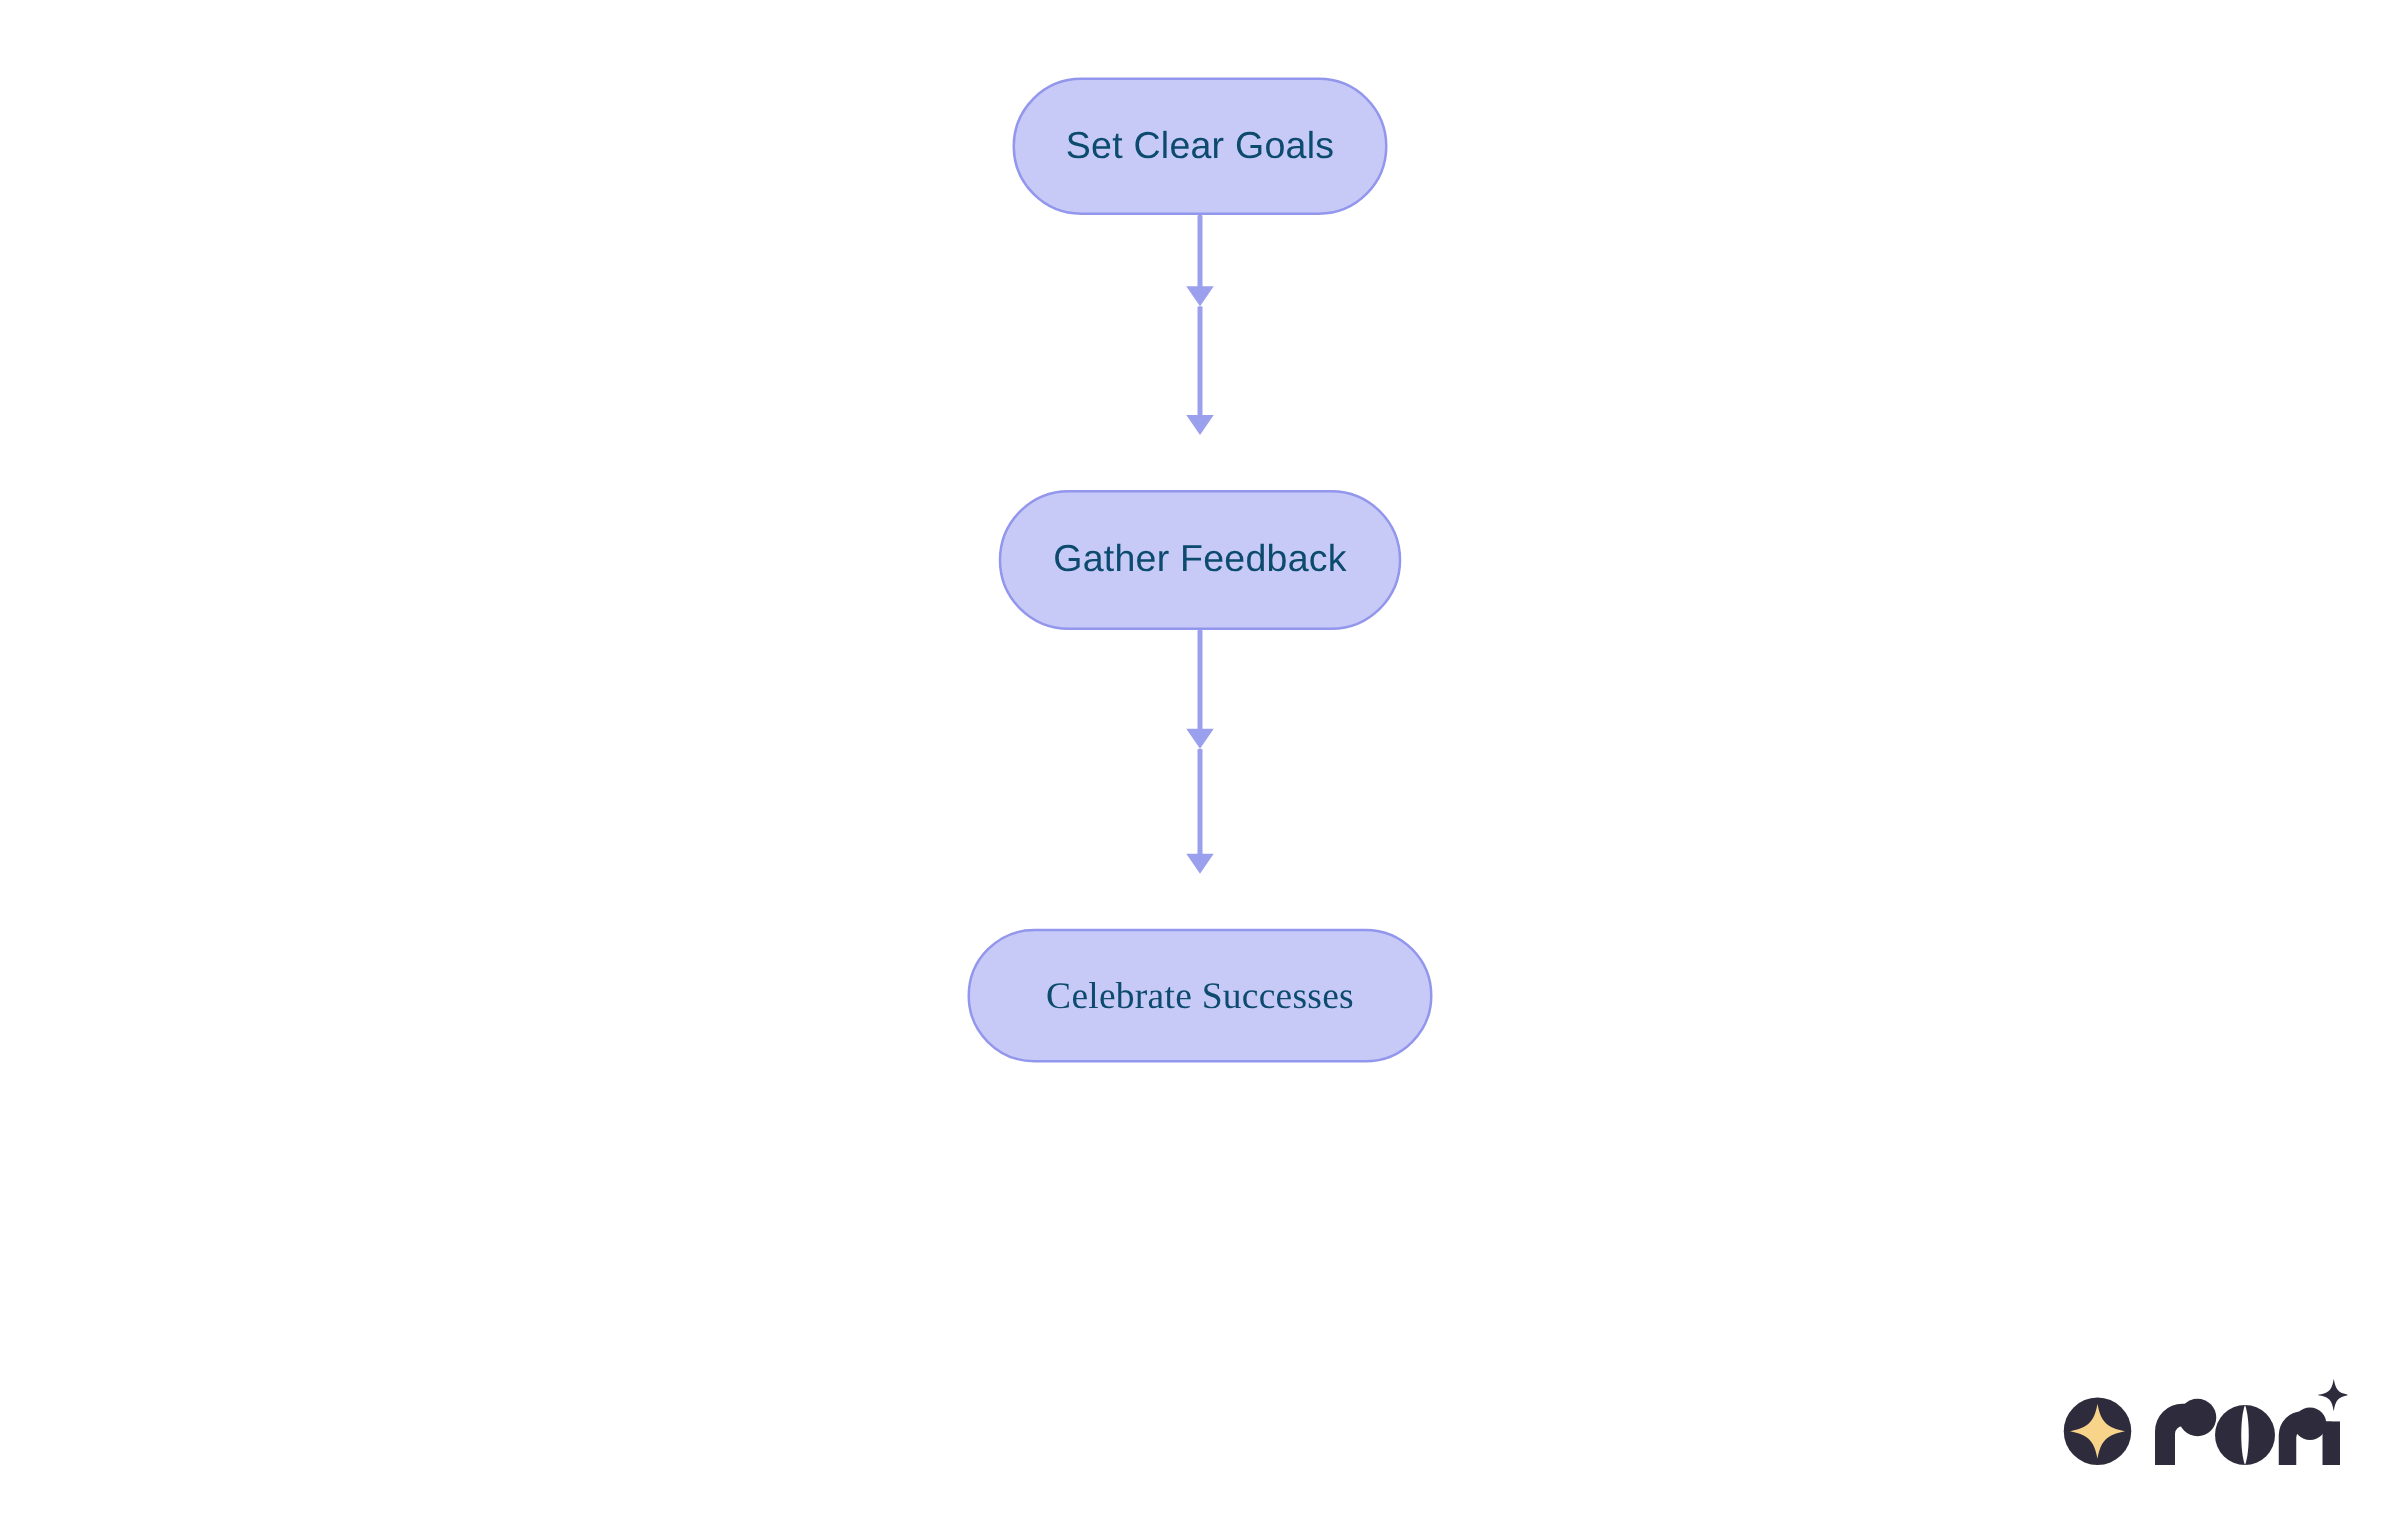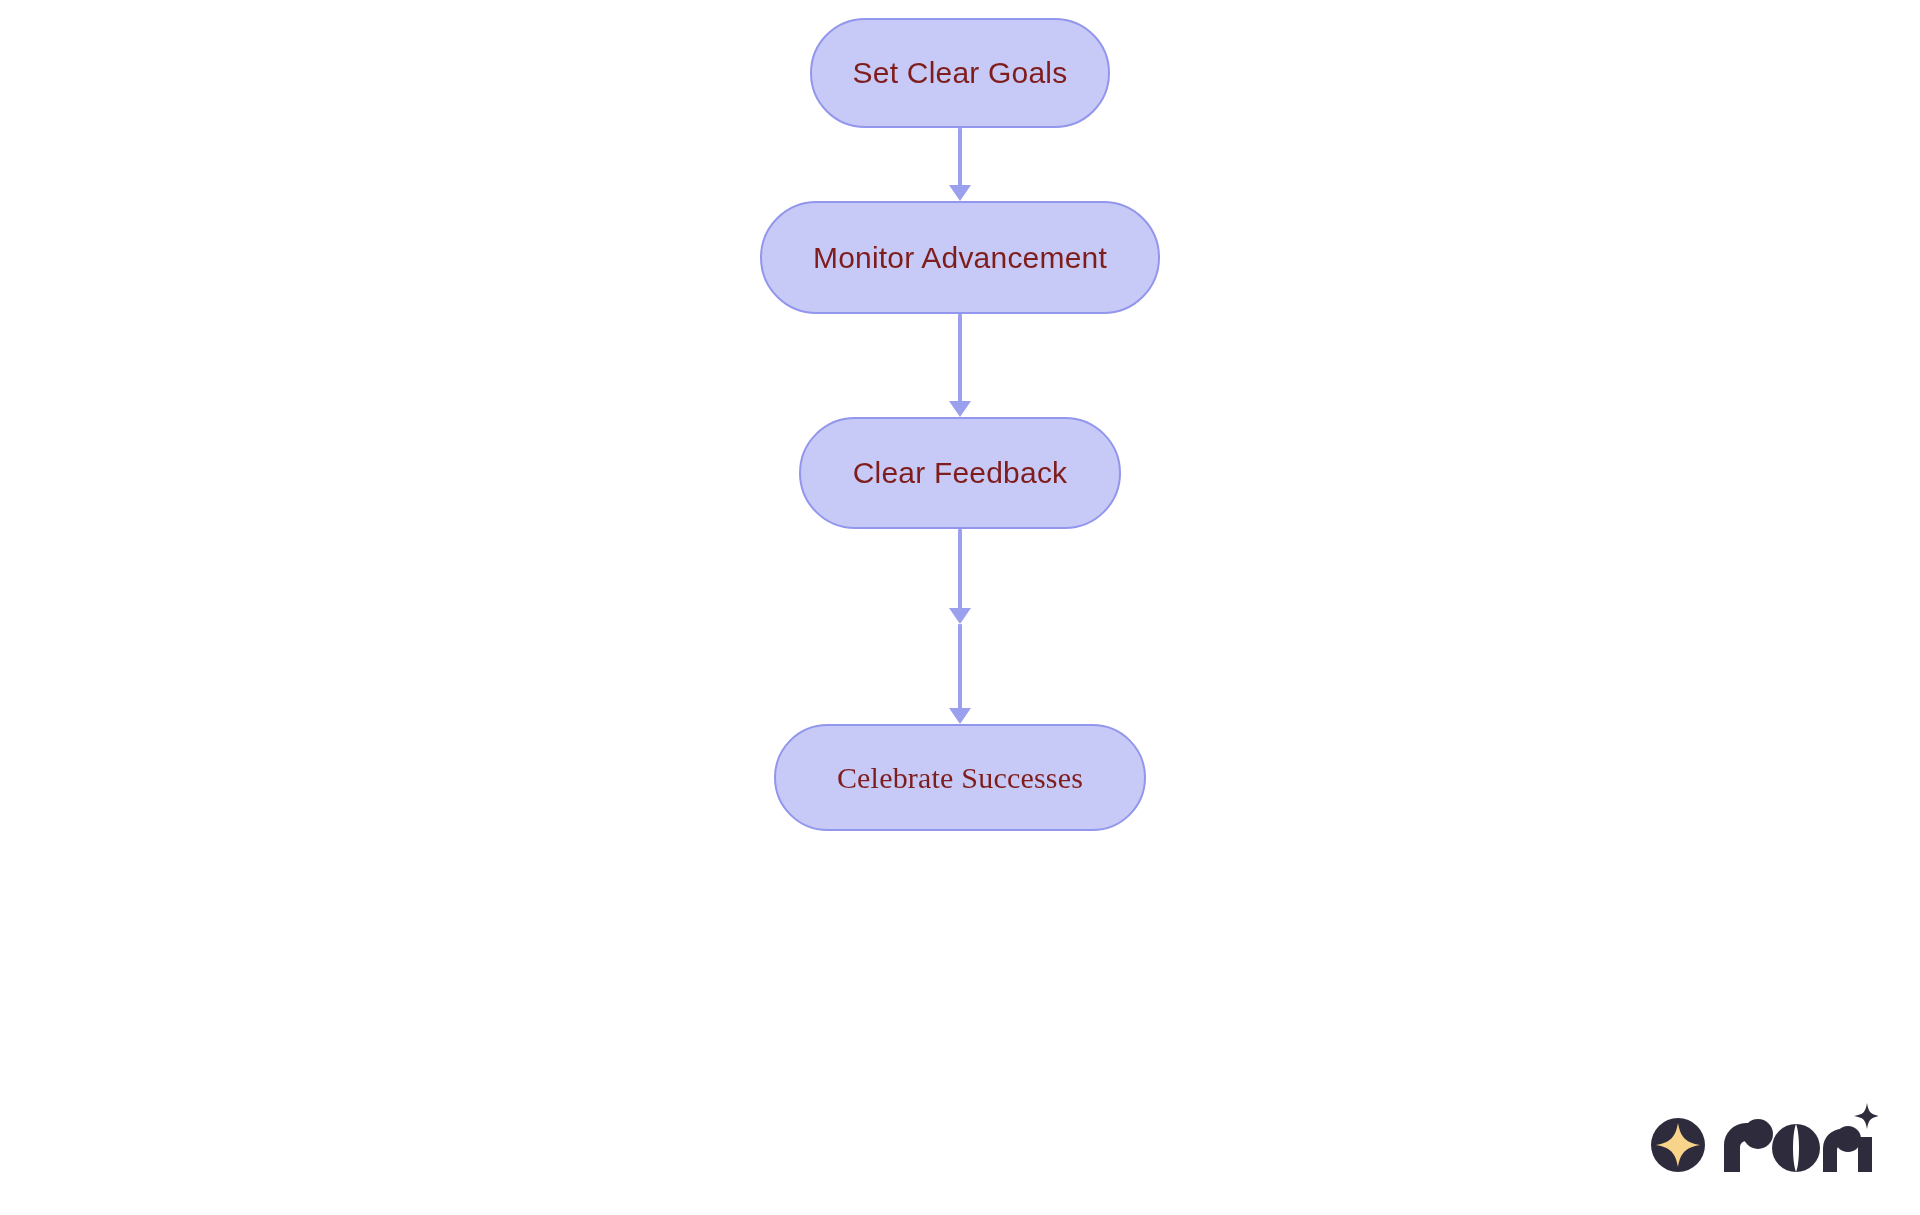--- a/index.html
+++ b/index.html
@@ -42,27 +42,28 @@
   }
 
   .node {
     box-sizing: border-box;
     display: flex;
     align-items: center;
     justify-content: center;
     background: #c7caf7;
     border: 2px solid #9296ec;
     border-radius: 999px;
-    color: #7f1d1d;
+    color: #0c4a6e;
     font-size: 30px;
     font-weight: 400;
     letter-spacing: 0.2px;
     line-height: 1;
     white-space: nowrap;
     user-select: none;
+    margin-top: 44px;
   }
 
   
   .node-n1 { width: 300px; height: 110px; }
   .node-n2 { width: 400px; height: 113px; }
   .node-n3 { width: 322px; height: 112px; }
   .node-n4 { width: 330px; height: 112px; }
   .node-n5 { width: 372px; height: 107px; font-family: Liberation Serif, serif; }
 
   .connector {
@@ -118,34 +119,29 @@
       <div class="node node-n1">
         <span>Set Clear Goals</span>
       </div>
     </div>
 
     <div class="connector conn-1">
       <div class="stem"></div>
       <div class="head"></div>
     </div>
 
-    <div class="node-wrap">
-      <div class="node node-n2">
-        <span>Monitor Advancement</span>
-      </div>
-    </div>
 
     <div class="connector conn-2">
       <div class="stem"></div>
       <div class="head"></div>
     </div>
 
     <div class="node-wrap">
       <div class="node node-n3">
-        <span>Clear Feedback</span>
+        <span>Gather Feedback</span>
       </div>
     </div>
 
     <div class="connector conn-3">
       <div class="stem"></div>
       <div class="head"></div>
     </div>
 
 
     <div class="connector conn-4">

